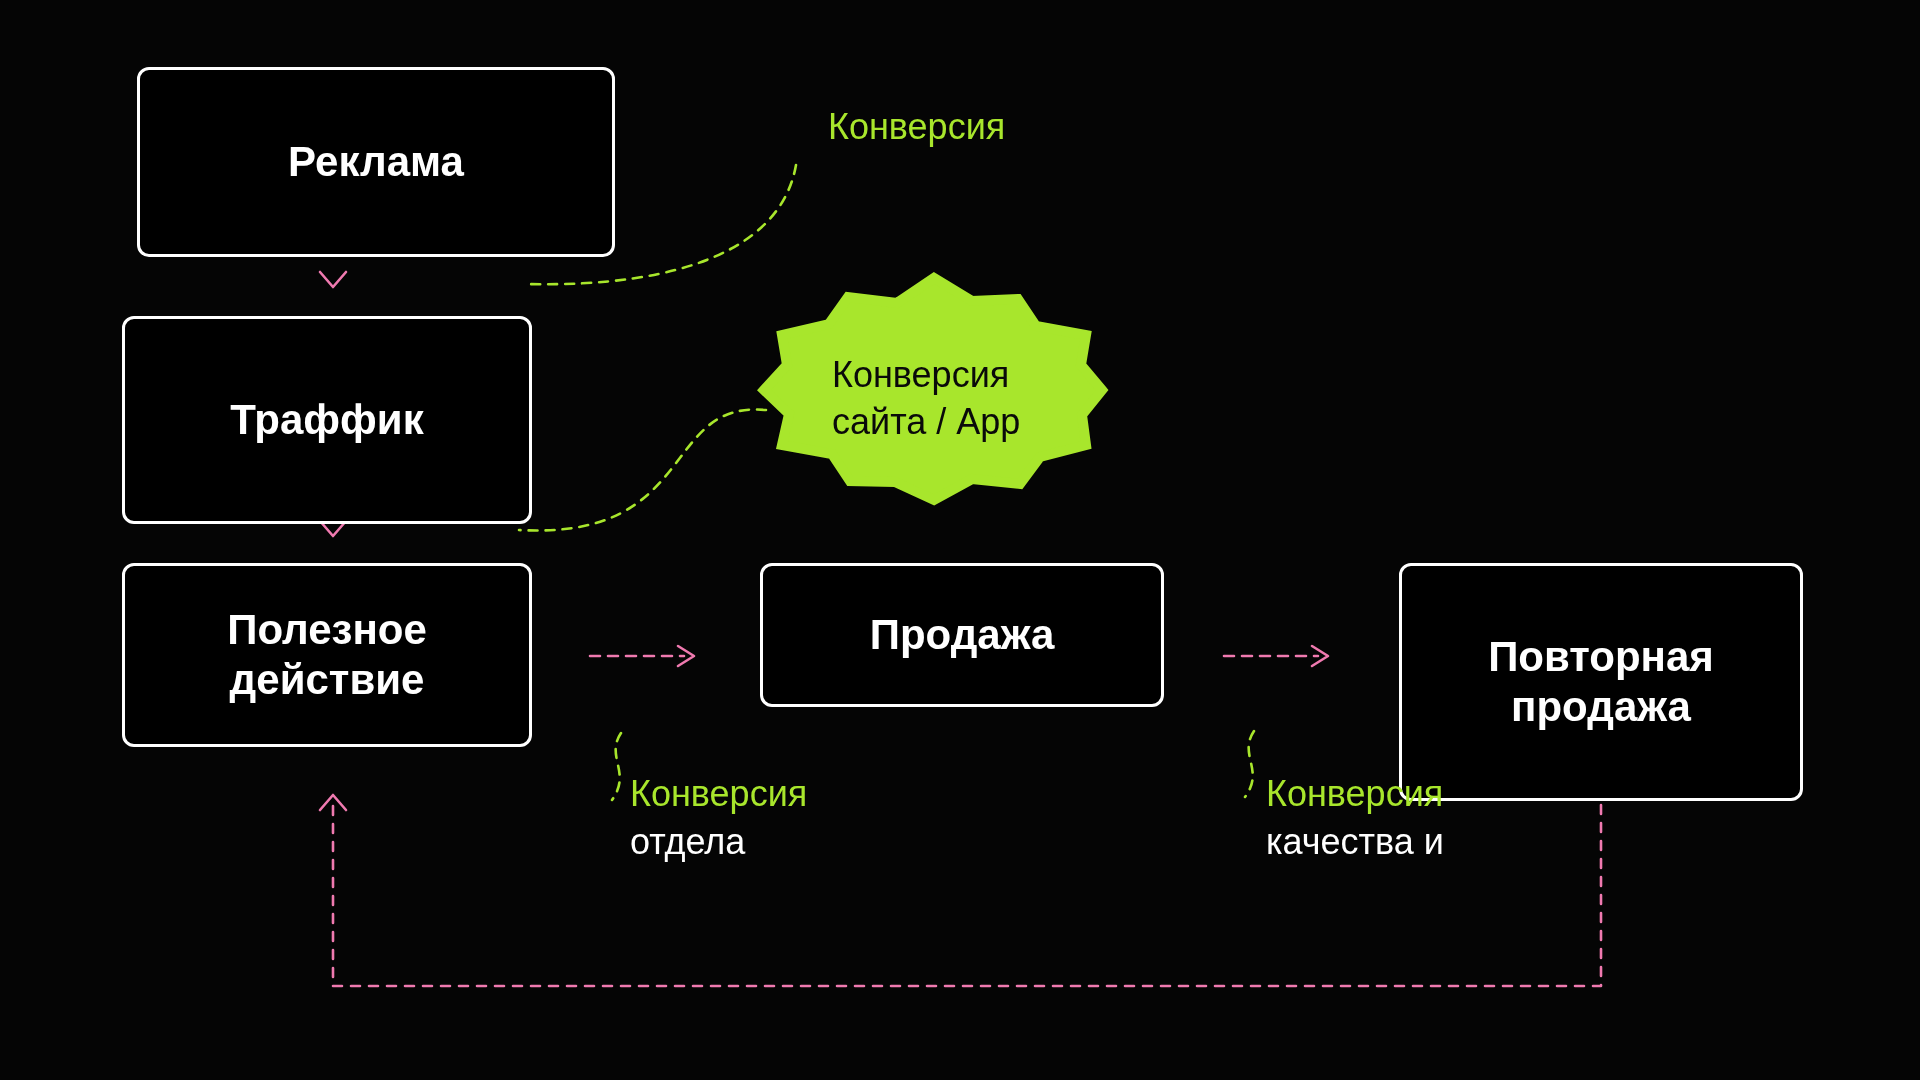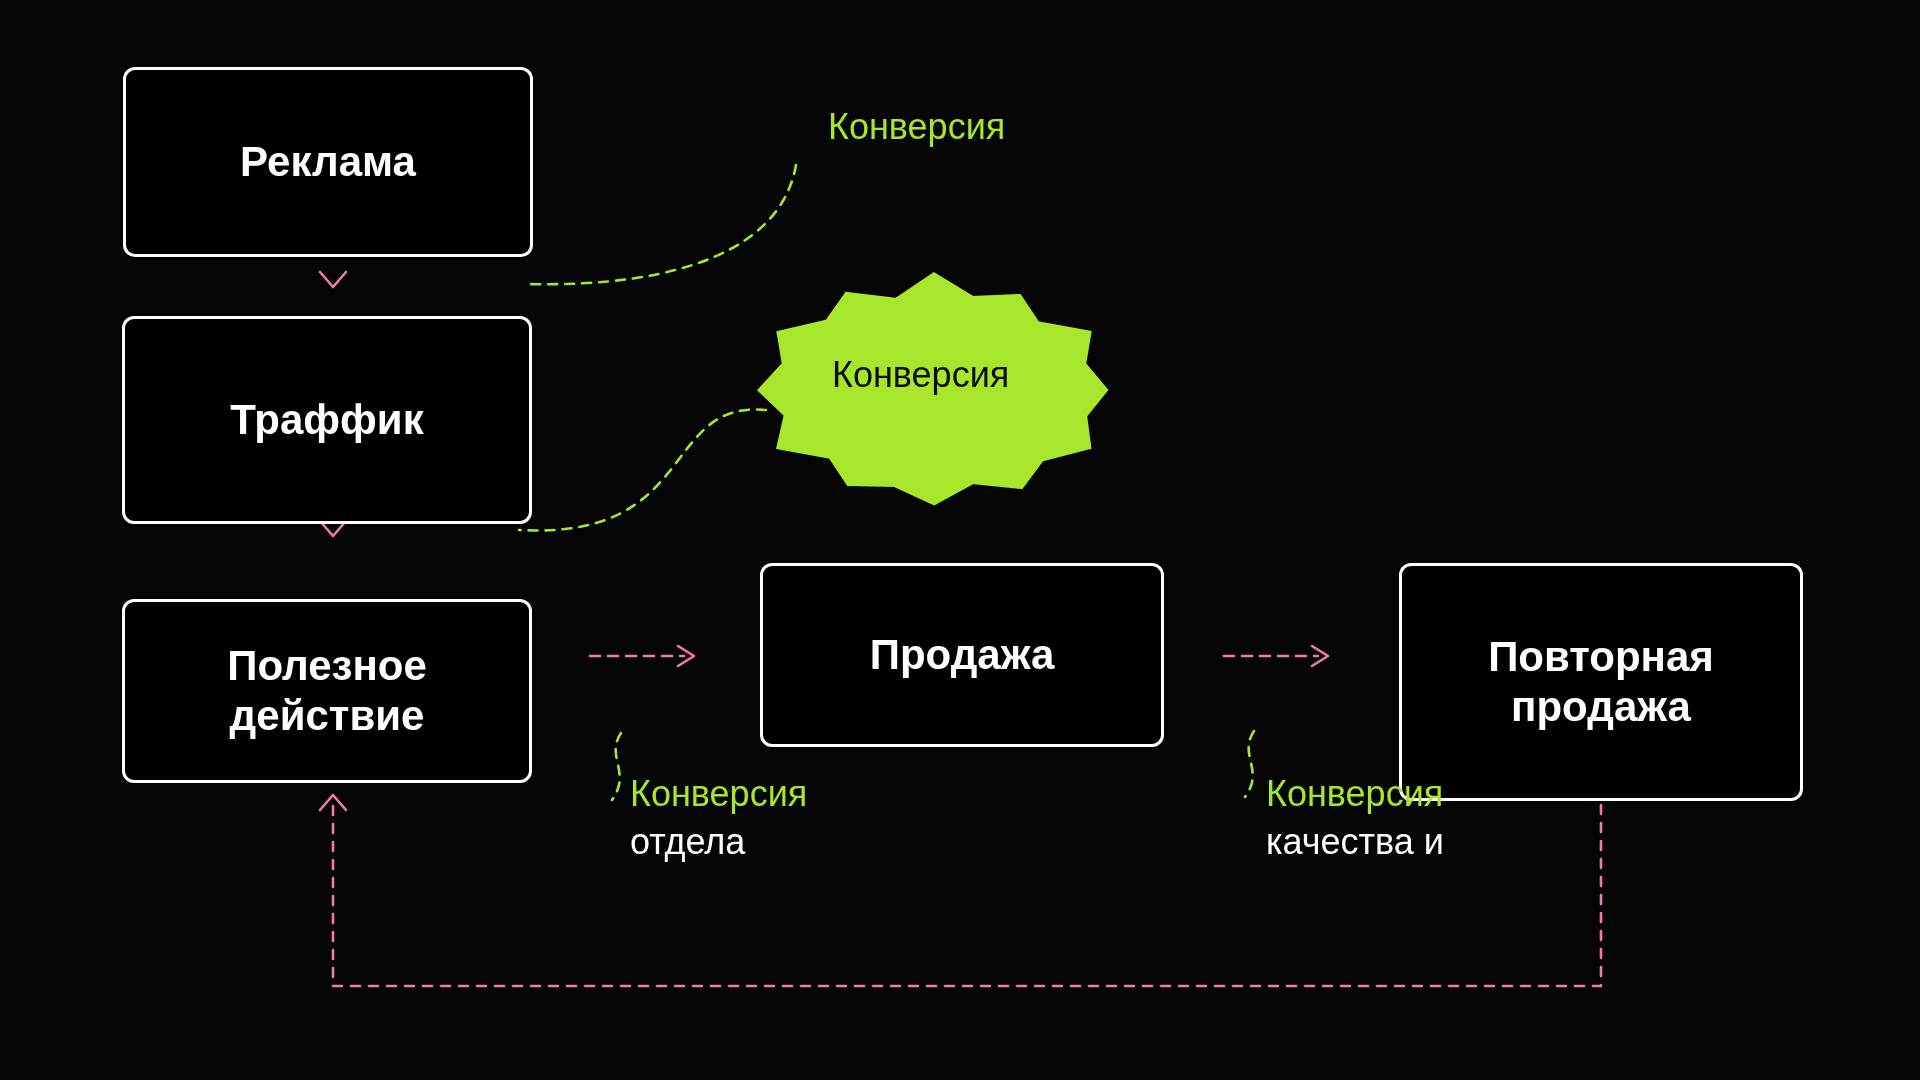--- a/index.html
+++ b/index.html
@@ -21,24 +21,24 @@
   .stage{position:relative;width:1920px;height:1080px;}
   .overlay{position:absolute;left:0;top:0;width:1920px;height:1080px;pointer-events:none;}
 
   .box{
     position:absolute;display:flex;align-items:center;justify-content:center;
     text-align:center;background:var(--box-fill);
     border:3px solid var(--box-border);border-radius:12px;
     color:var(--box-text);font-size:42px;font-weight:700;line-height:1.18;
     padding:0 28px;
   }
-  #box-ads    {left:123px;top:67px; width:410px;height:190px;}
+  #box-ads    {left:137px;top:67px; width:478px;height:190px;}
   #box-traffic{left:122px;top:316px;width:410px;height:208px;}
-  #box-useful {left:122px;top:563px;width:410px;height:184px;margin-top:36px;}
-  #box-sale   {left:760px;top:563px;width:404px;height:184px;}
+  #box-useful {left:122px;top:563px;width:410px;height:184px;}
+  #box-sale   {left:760px;top:563px;width:404px;height:144px;}
   #box-repeat {left:1399px;top:563px;width:404px;height:238px;}
 
   .ann{position:absolute;font-size:36px;line-height:1.32;color:var(--box-text);font-weight:400;}
   .ann .green-text{color:var(--accent-green);}
   #ann-ad     {left:828px;top:103px;}
   #ann-sales  {left:630px;top:770px;}
   #ann-quality{left:1266px;top:770px;}
 
   .blob-label{
     position:absolute;left:832px;top:352px;
@@ -98,20 +98,21 @@
   <div class="box" id="box-repeat">
     <span>Повторная продажа</span>
   </div>
 
   <div class="ann" id="ann-ad">
     <div class="green-text">Конверсия</div>
   </div>
 
   <div class="blob-label">
     <div>Конверсия</div>
+    <div>сайта / App</div>
   </div>
 
   <div class="ann" id="ann-sales">
     <div class="green-text">Конверсия</div>
     <div>отдела</div>
   </div>
 
   <div class="ann" id="ann-quality">
     <div class="green-text">Конверсия</div>
     <div>качества и</div>

